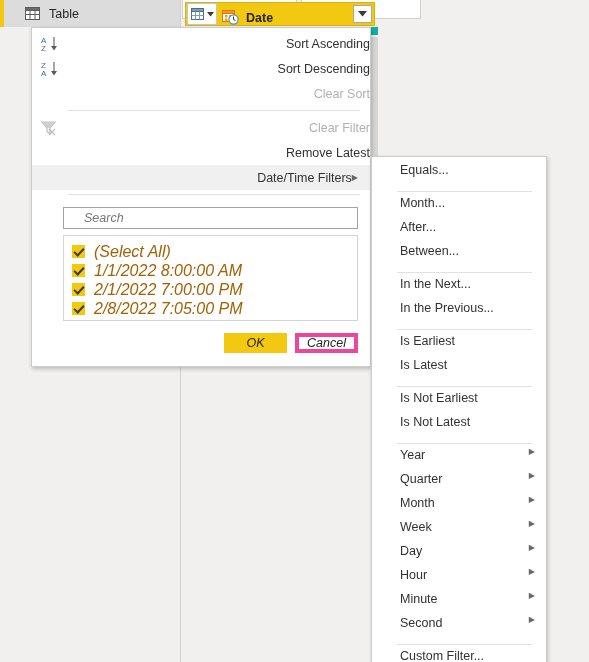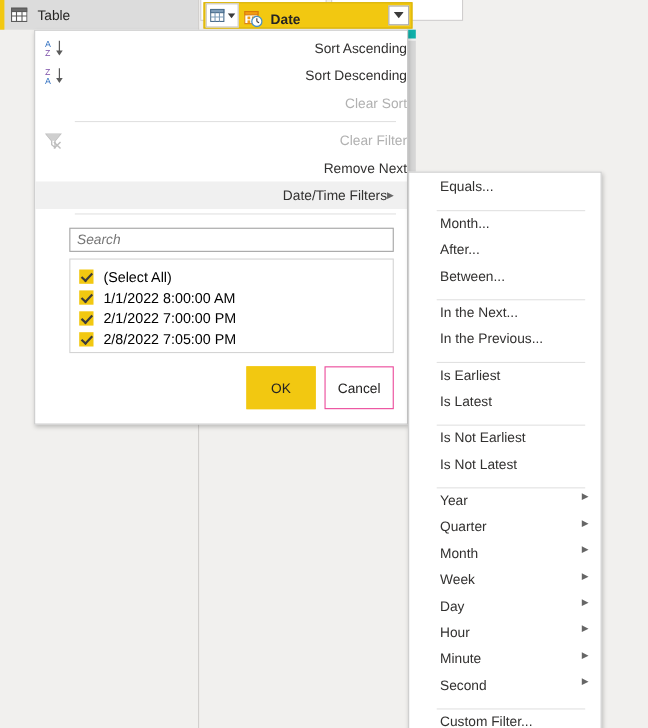--- a/index.html
+++ b/index.html
@@ -41,21 +41,21 @@
   
   .table-tab {
     position: absolute;
     left: 0; top: 0;
     width: 180px; height: 27px;
     background: #dcdcdc;
     border-left: 4px solid #f2c811;
     box-sizing: border-box;
     display: flex;
     align-items: center;
-    padding-left: 6px;
+    padding-left: 21px;
   }
   .table-tab .label {
     margin-left: 9px;
     font-size: 12.5px;
     color: #252423;
   }
 
   .col-strip {
     position: absolute;
     top: 0; left: 181px;
@@ -178,43 +178,44 @@
   
   .search-wrap { padding: 8px 12px 0 31px; }
   .search-box {
     width: 100%;
     height: 22px;
     border: 1px solid #a3a3a3;
     box-sizing: border-box;
     background: #ffffff;
     display: flex;
     align-items: center;
-    padding-left: 6px;
+    padding-left: 20px;
   }
   .search-box .ph {
     font-style: italic;
     color: #767676;
     font-size: 12.5px;
   }
 
   
   .values-wrap { padding: 6px 12px 0 31px; }
   .values-box {
     border: 1px solid #d4d4d4;
     box-sizing: border-box;
     background: #ffffff;
     height: 86px;
     padding: 6px 0 0 8px;
   }
   .value-row {
     height: 19px;
     display: flex;
     align-items: center;
-    font-size: 13px;
-    color: #000000;
+    font-size: 16px;
+    color: #a16207;
+    font-style: italic;
   }
   .cb {
     width: 13px; height: 13px;
     background: #f2c811;
     display: inline-block;
     position: relative;
     margin-right: 9px;
     min-width: 13px;
   }
   .cb::after {
@@ -228,30 +229,31 @@
   }
 
   
   .btn-row {
     display: flex;
     justify-content: flex-end;
     padding: 12px 12px 13px 0;
     gap: 8px;
   }
   .btn {
-    width: 63px; height: 39px;
+    width: 63px; height: 20px;
     font-size: 12.5px;
     display: flex;
     align-items: center;
     justify-content: center;
     box-sizing: border-box;
     cursor: default;
+    font-style: italic;
   }
   .btn.primary { background: #f2c811; border: 1px solid #f2c811; color: #252423; }
-  .btn.secondary { background: #ffffff; border: 1px solid #ec4899; color: #252423; }
+  .btn.secondary { background: #ffffff; border: 4px solid #ec4899; color: #252423; }
 
   
   .submenu {
     position: absolute;
     left: 371px; top: 156px;
     width: 176px;
     background: #ffffff;
     border: 1px solid #cccccc;
     box-shadow: 1px 2px 4px rgba(0,0,0,0.22);
     box-sizing: border-box;
@@ -386,21 +388,21 @@
         <polygon points="1,2 14,2 9,8 6,8" fill="#cfcfcf"></polygon>
         <line x1="8" y1="9" x2="14" y2="15" stroke="#bdbdbd" stroke-width="1.3"></line>
         <line x1="14" y1="9" x2="8" y2="15" stroke="#bdbdbd" stroke-width="1.3"></line>
       </svg>
     </span>
     <span class="mtext">Clear Filter</span>
   </div>
 
   <div class="menu-item">
     <span class="icon-slot"></span>
-    <span class="mtext">Remove Next</span>
+    <span class="mtext">Remove Latest</span>
   </div>
 
   <div class="menu-item highlight">
     <span class="icon-slot"></span>
     <span class="mtext">Date/Time Filters</span>
     <span class="submenu-arrow">▶</span>
   </div>
 
   <div class="menu-sep"></div>
 

